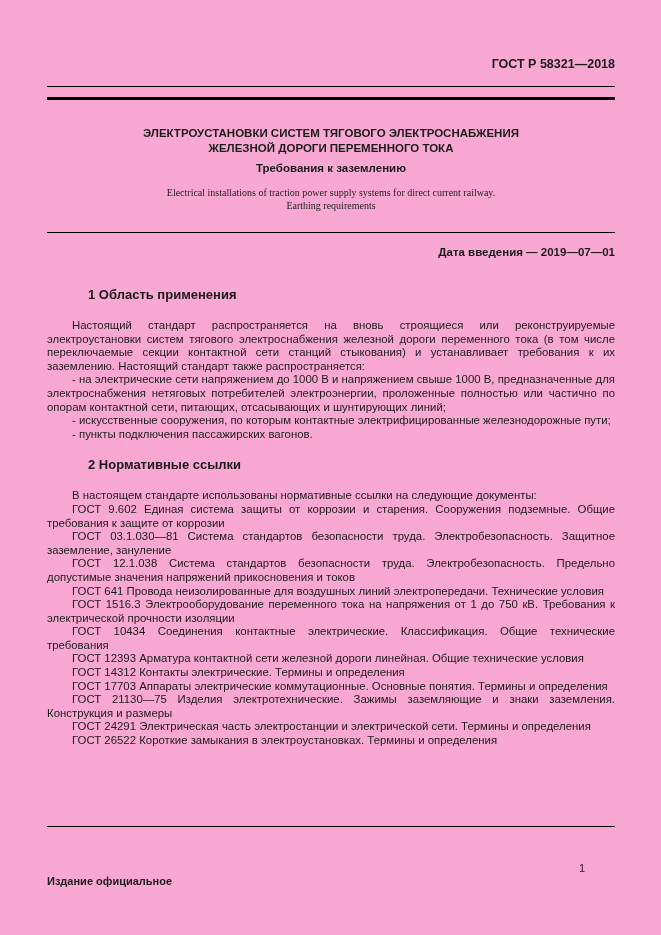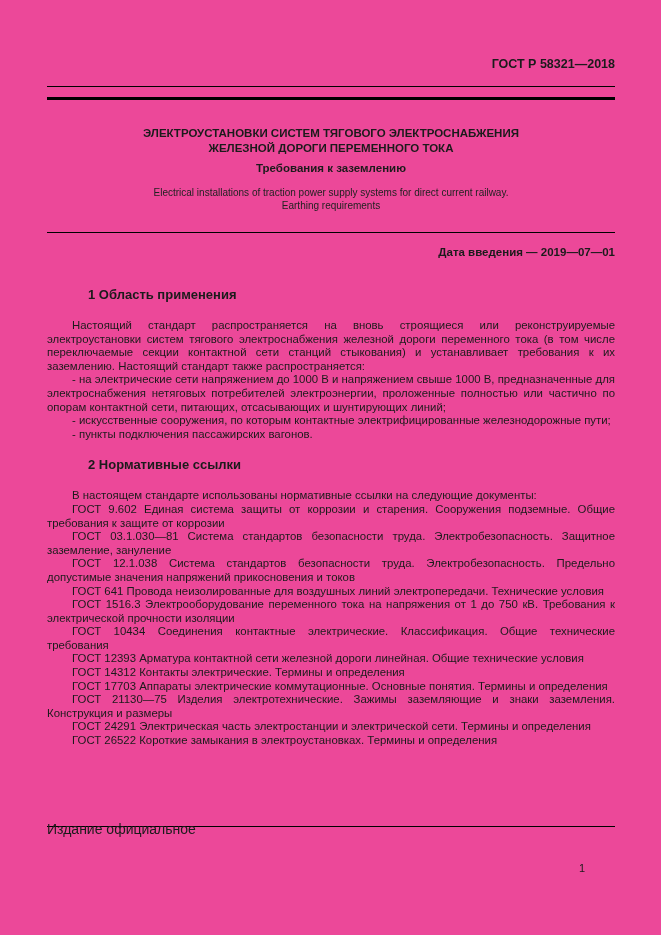--- a/index.html
+++ b/index.html
@@ -1,21 +1,21 @@
 <!DOCTYPE html>
 <html lang="ru"><head>
 <meta charset="utf-8">
 <style>
   * { box-sizing: border-box; }
   html, body { margin: 0; padding: 0; background: #ffffff; }
   .page {
     position: relative;
     width: 661px;
     height: 935px;
-    background: #ec4899;
+    background: #f9a8d4;
     font-family: "Liberation Sans", sans-serif;
     color: #1b1b1b;
     overflow: hidden;
   }
   .content {
     position: absolute;
     left: 47px;
     top: 0;
     width: 568px;
   }
@@ -58,20 +58,21 @@
     font-weight: bold;
     font-size: 11.5px;
     line-height: 14px;
   }
   .english {
     margin-top: 12px;
     text-align: center;
     font-size: 10px;
     line-height: 12.5px;
     color: #222;
+    font-family: Liberation Serif, serif;
   }
   .rule-mid { margin-top: 20px; }
   .date {
     margin-top: 12px;
     text-align: right;
     font-weight: bold;
     font-size: 11.5px;
     line-height: 14px;
   }
   .section-heading {
@@ -96,23 +97,23 @@
     position: absolute;
     left: 47px;
     width: 568px;
     top: 826px;
     border-top: 1px solid #000;
     height: 0;
   }
   .edition {
     position: absolute;
     left: 47px;
-    top: 821px;
-    font-weight: normal;
-    font-size: 14px;
+    top: 875px;
+    font-weight: bold;
+    font-size: 11px;
   }
   .page-num {
     position: absolute;
     right: 76px;
     top: 862px;
     font-size: 11px;
   }
 </style>
 </head>
 <body>

